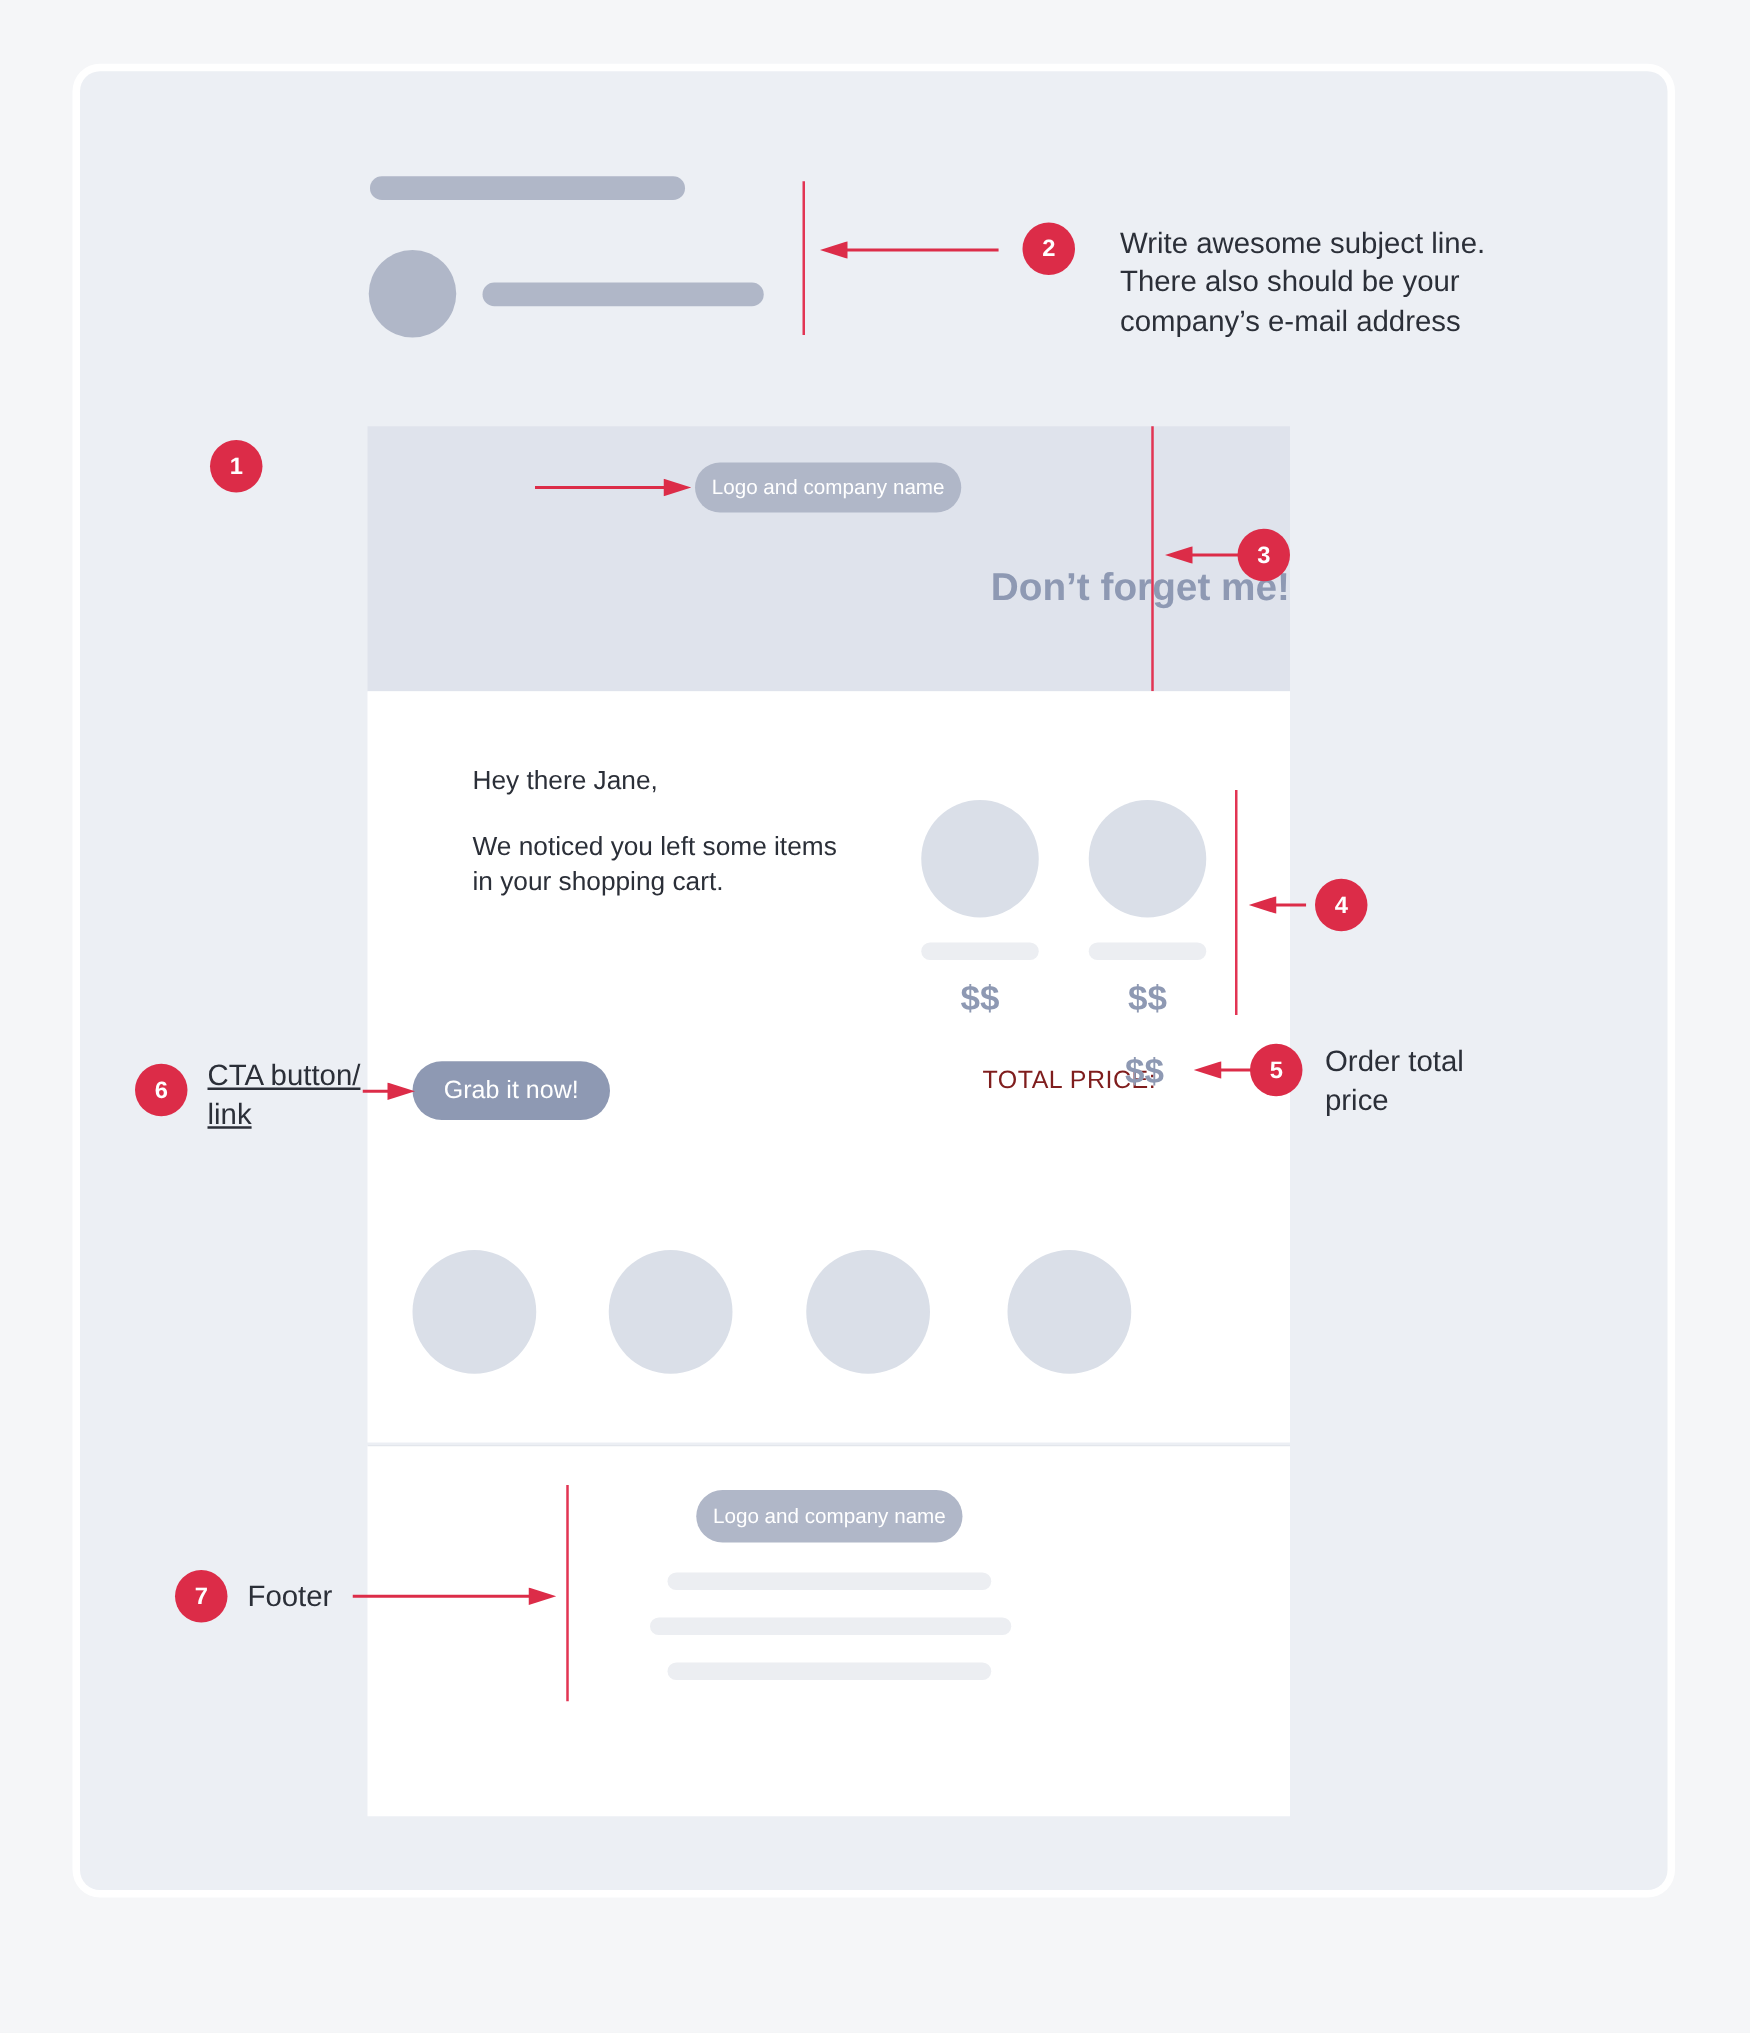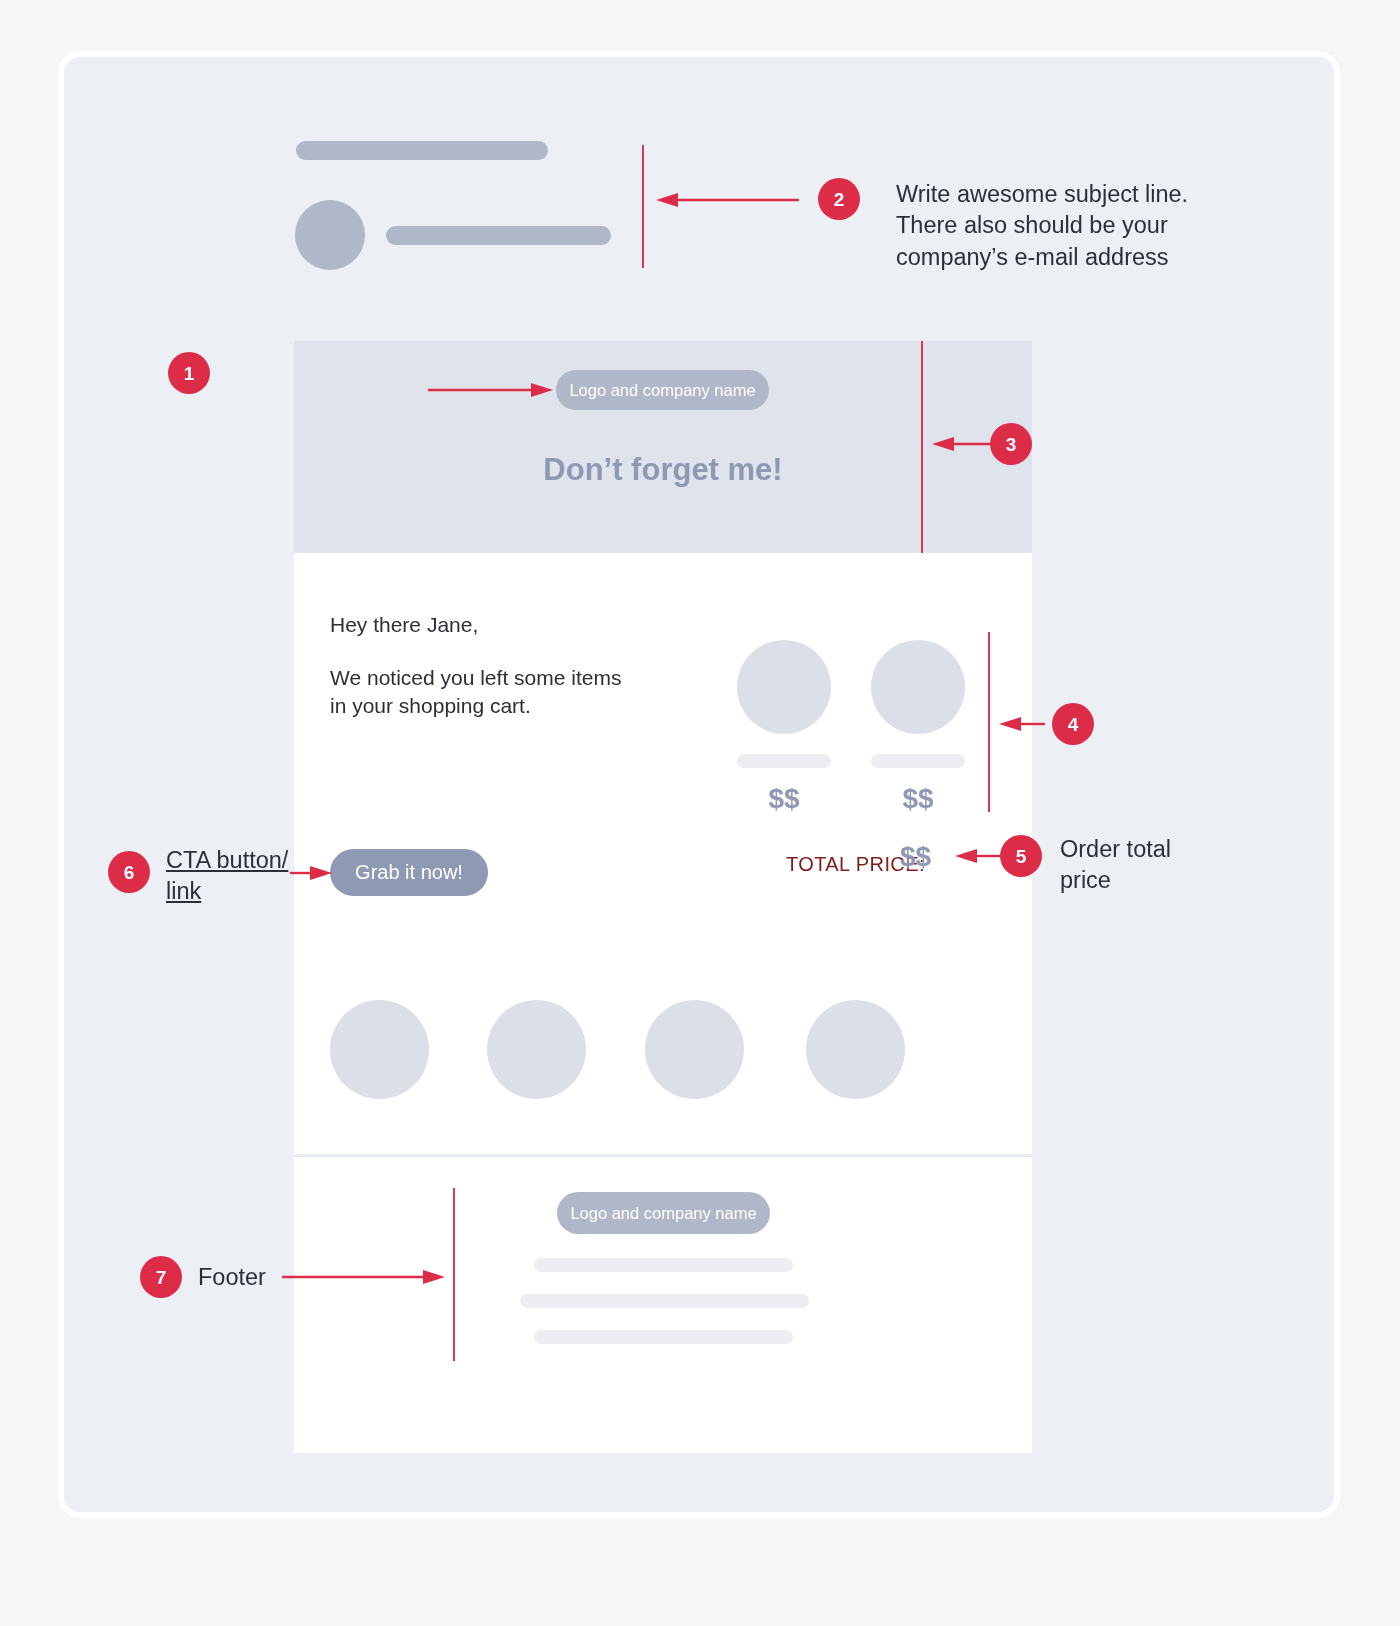--- a/index.html
+++ b/index.html
@@ -91,21 +91,21 @@
     display: flex;
     align-items: center;
     justify-content: center;
   }
   .logo-pill-header {
     left: 556px; top: 370px; width: 213px; height: 40px;
   }
   .headline {
     position: absolute;
     left: 294px; top: 452px; width: 738px;
-    text-align: center;
+    text-align: right;
     color: #8e99b3;
     font-size: 31px;
     font-weight: bold;
   }
   .email-body {
     position: absolute;
     left: 294px; top: 553px;
     width: 738px; height: 601px;
     background: #ffffff;
   }
@@ -115,20 +115,21 @@
     width: 738px; height: 296px;
     background: #ffffff;
     border-top: 1px solid #e3e6ec;
   }
   .body-text {
     position: absolute;
     color: #2b2f38;
     font-size: 21px;
     line-height: 1.35;
     white-space: pre-line;
+    margin-left: 48px;
   }
   .greeting { left: 330px; top: 611px; }
   .para-1 { left: 330px; top: 664px; }
   .para-2 { left: 330px; top: 736px; }
   .reco-title { left: 330px; top: 948px; }
 
   .product-circle {
     position: absolute;
     border-radius: 50%;
     background: #dadfe8;

